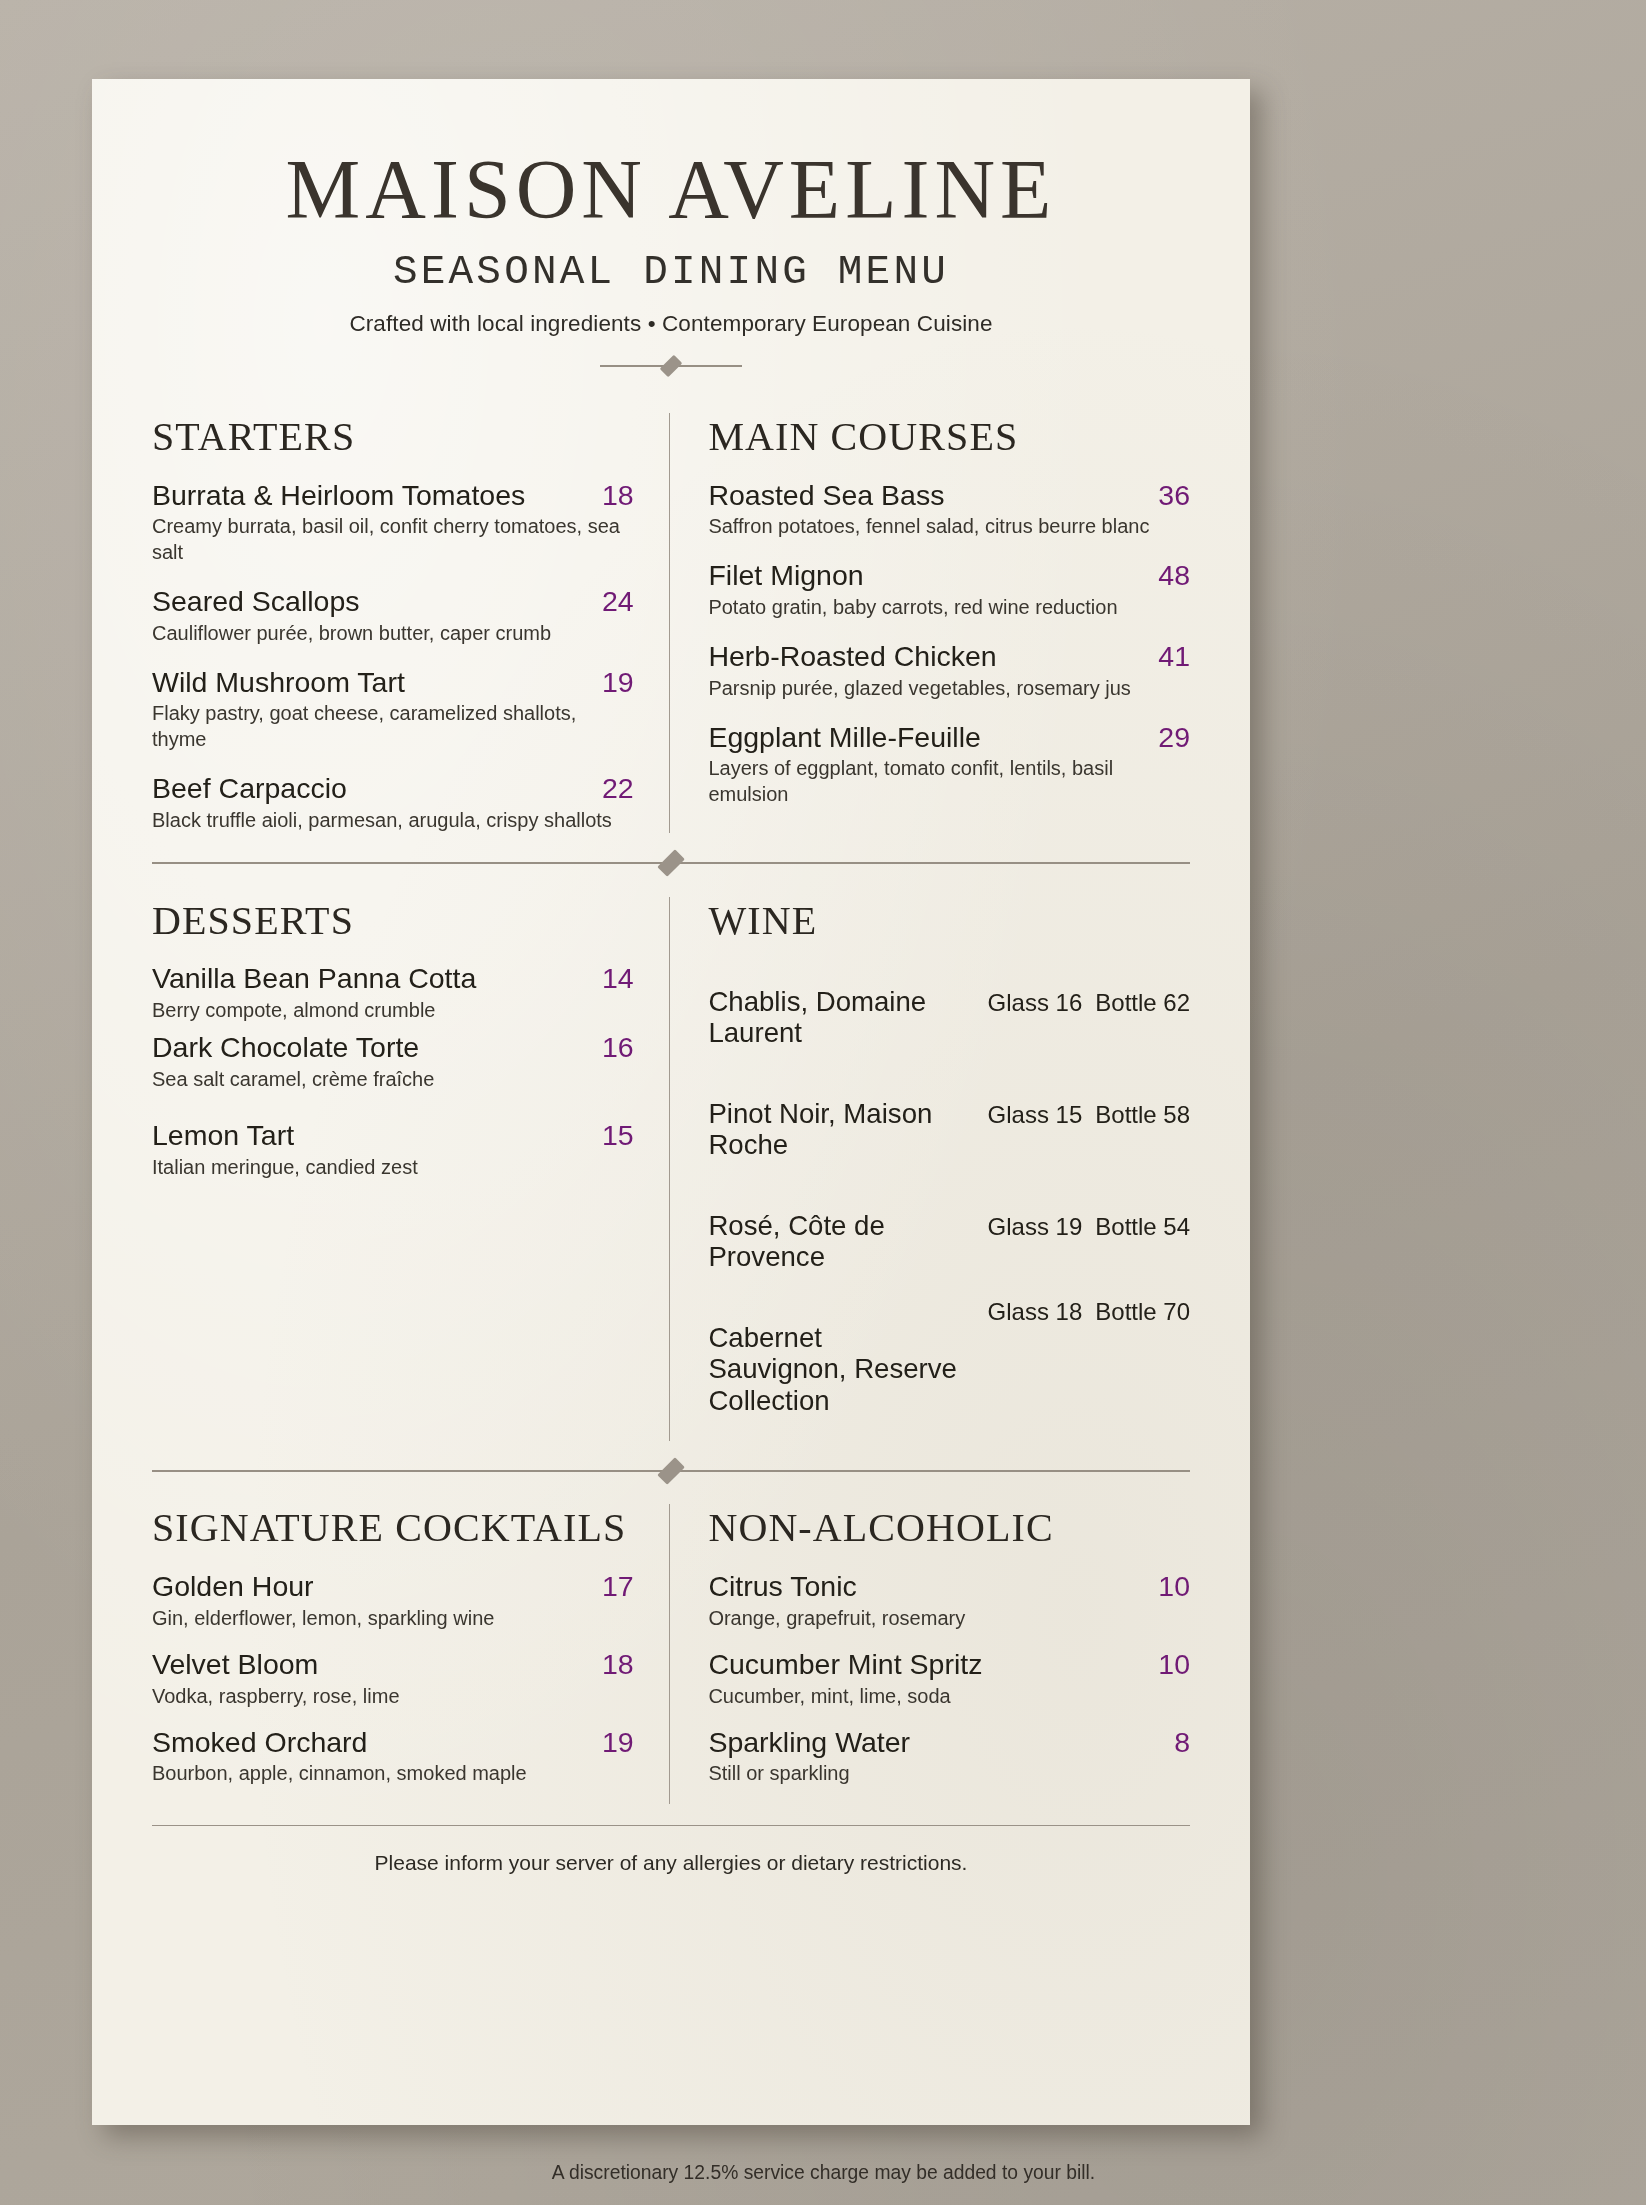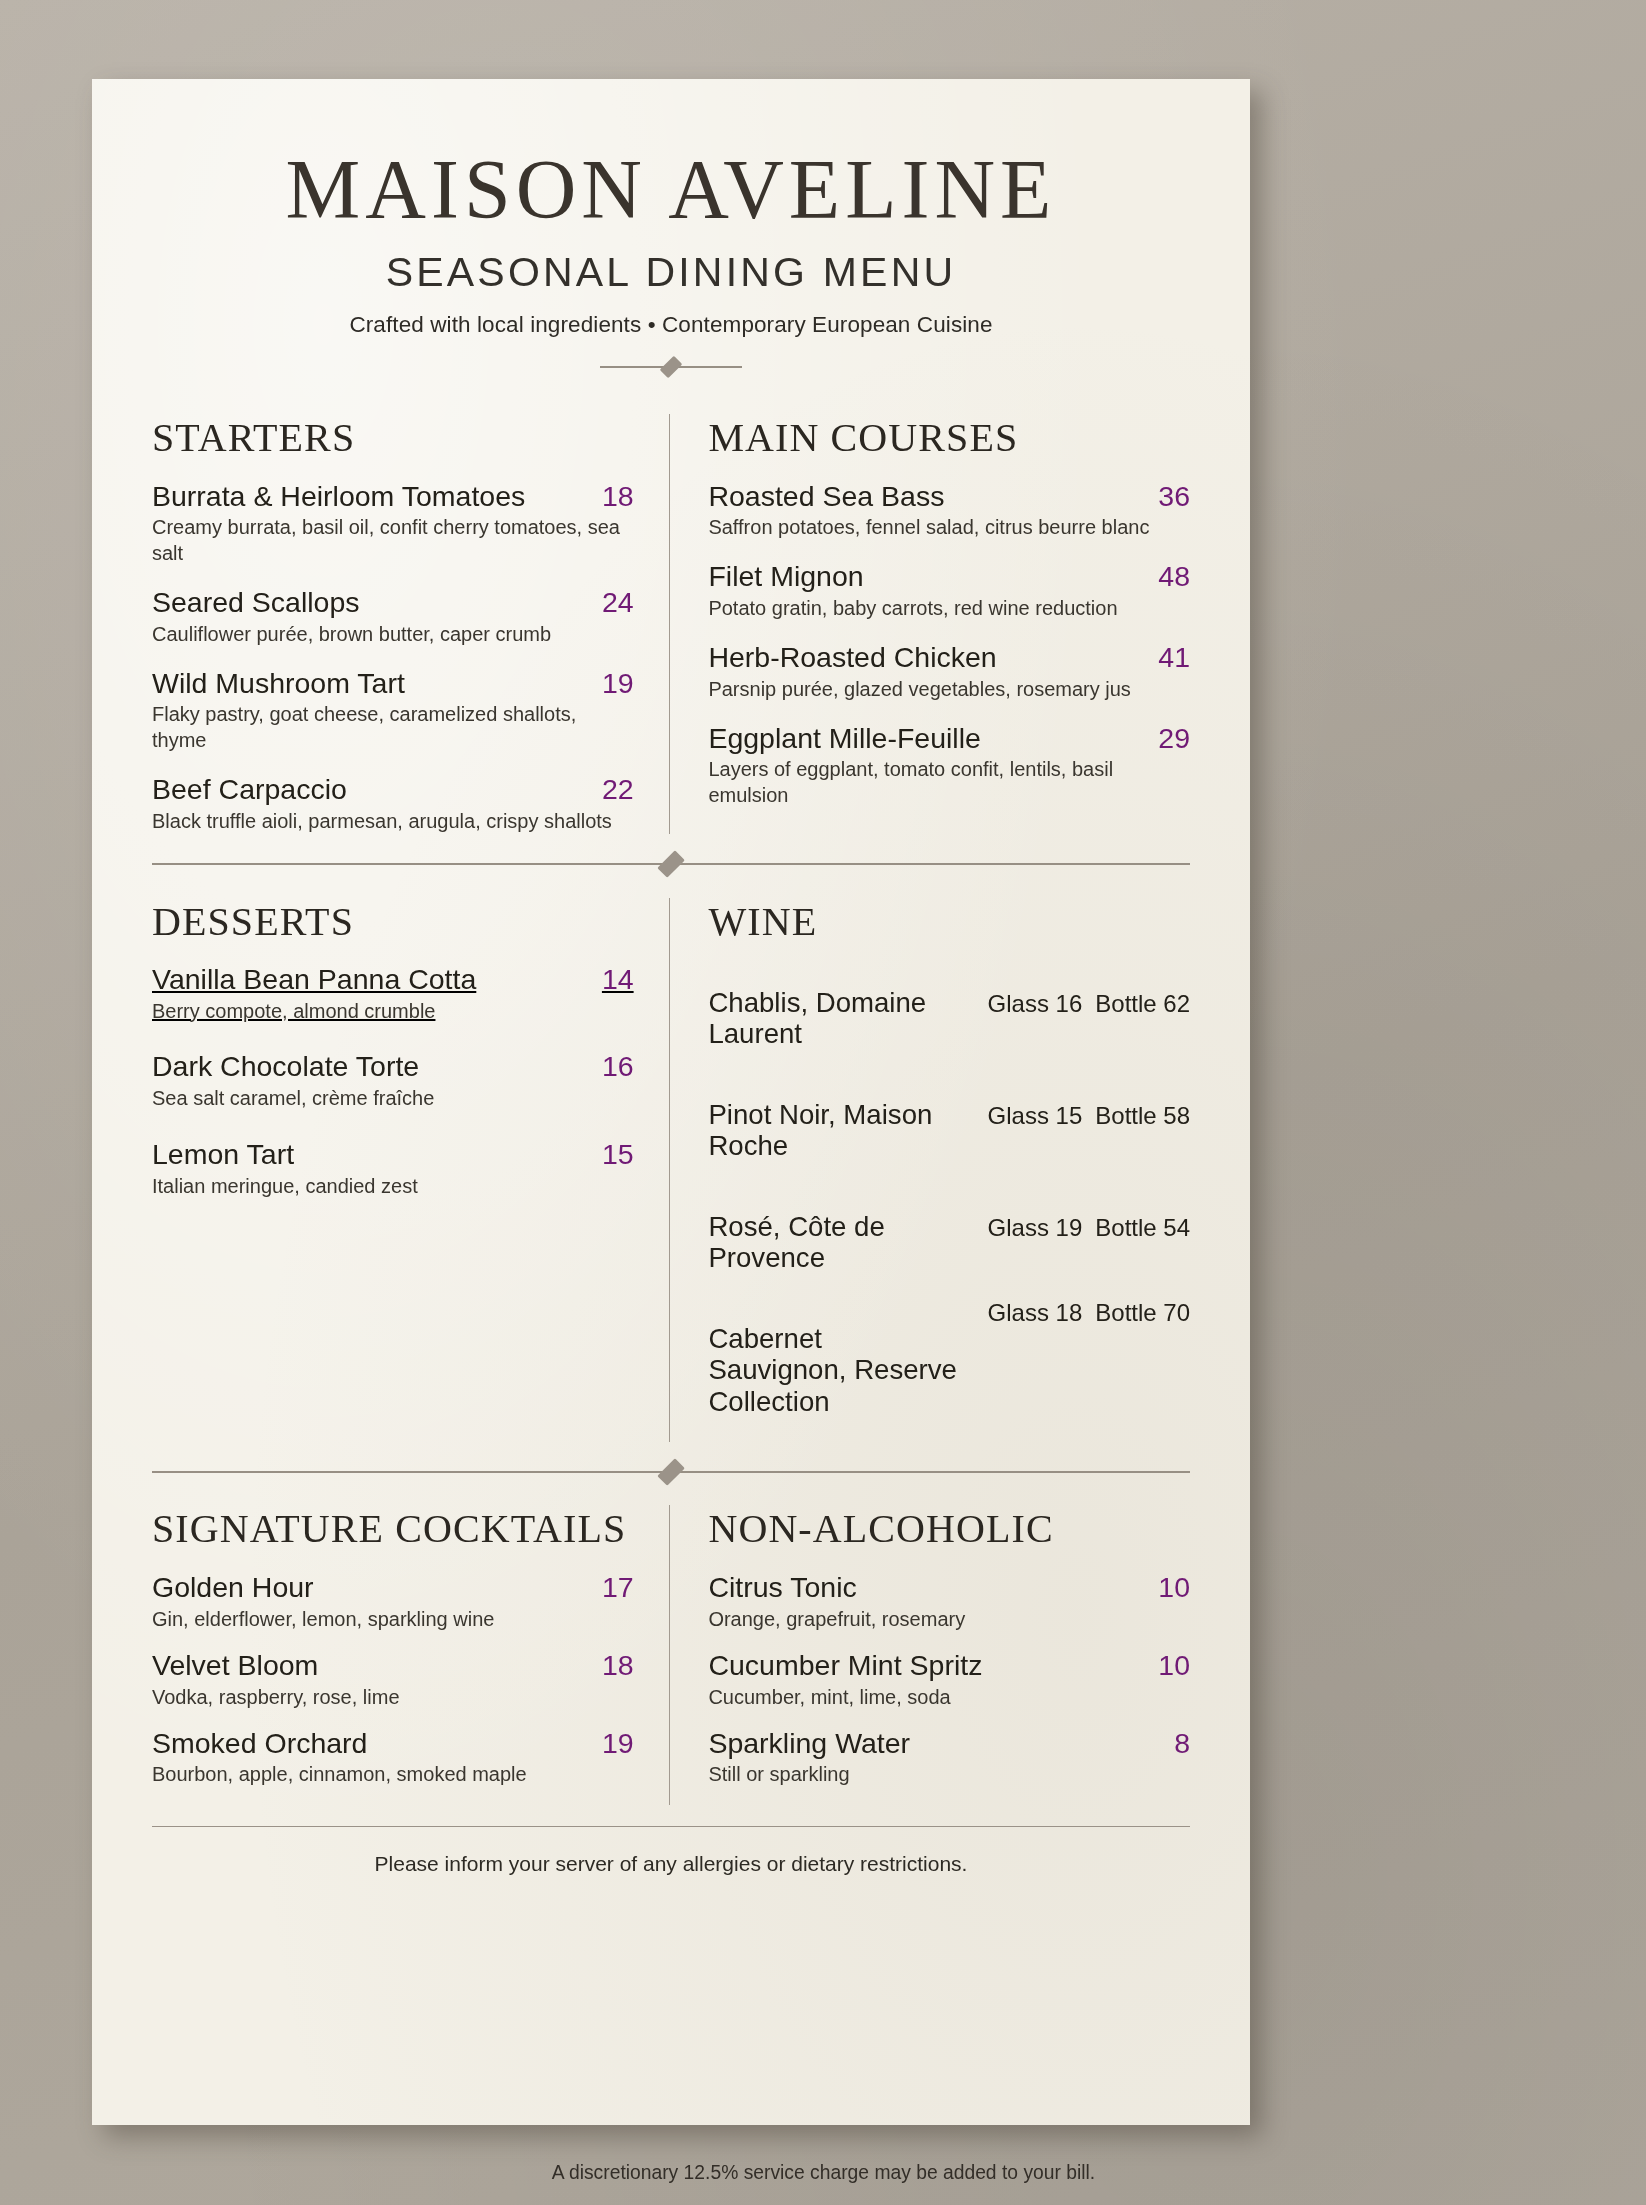--- a/index.html
+++ b/index.html
@@ -57,21 +57,21 @@
   .restaurant-name {
     font-family: "Liberation Serif", serif;
     font-size: 84px;
     line-height: 1.02;
     letter-spacing: 5px;
     color: #3a342d;
     font-weight: 400;
   }
 
   .menu-subtitle {
-    font-family: Liberation Sans, sans-serif;
+    font-family: Liberation Mono, monospace;
     font-size: 41px;
     letter-spacing: 3.2px;
     color: #33302b;
     margin-top: 16.5px;
     font-weight: 400;
   }
 
   .menu-tagline {
     font-family: "Liberation Sans", sans-serif;
     font-size: 22.5px;
@@ -315,21 +315,21 @@
 
     <div class="ornament full">
       <div class="rule"></div>
       <div class="diamond"></div>
     </div>
 
     <div class="section-row" style="margin-top:13px;">
       <div class="col left">
         <div class="section-title">DESSERTS</div>
 
-        <div class="item" style="margin-bottom:26px;text-decoration:underline;">
+        <div class="item" style="margin-bottom:8px;">
           <div class="item-head">
             <span class="item-name">Vanilla Bean Panna Cotta</span>
             <span class="item-price">14</span>
           </div>
           <div class="item-desc">Berry compote, almond crumble</div>
         </div>
 
         <div class="item" style="margin-bottom:26px;">
           <div class="item-head">
             <span class="item-name">Dark Chocolate Torte</span>

